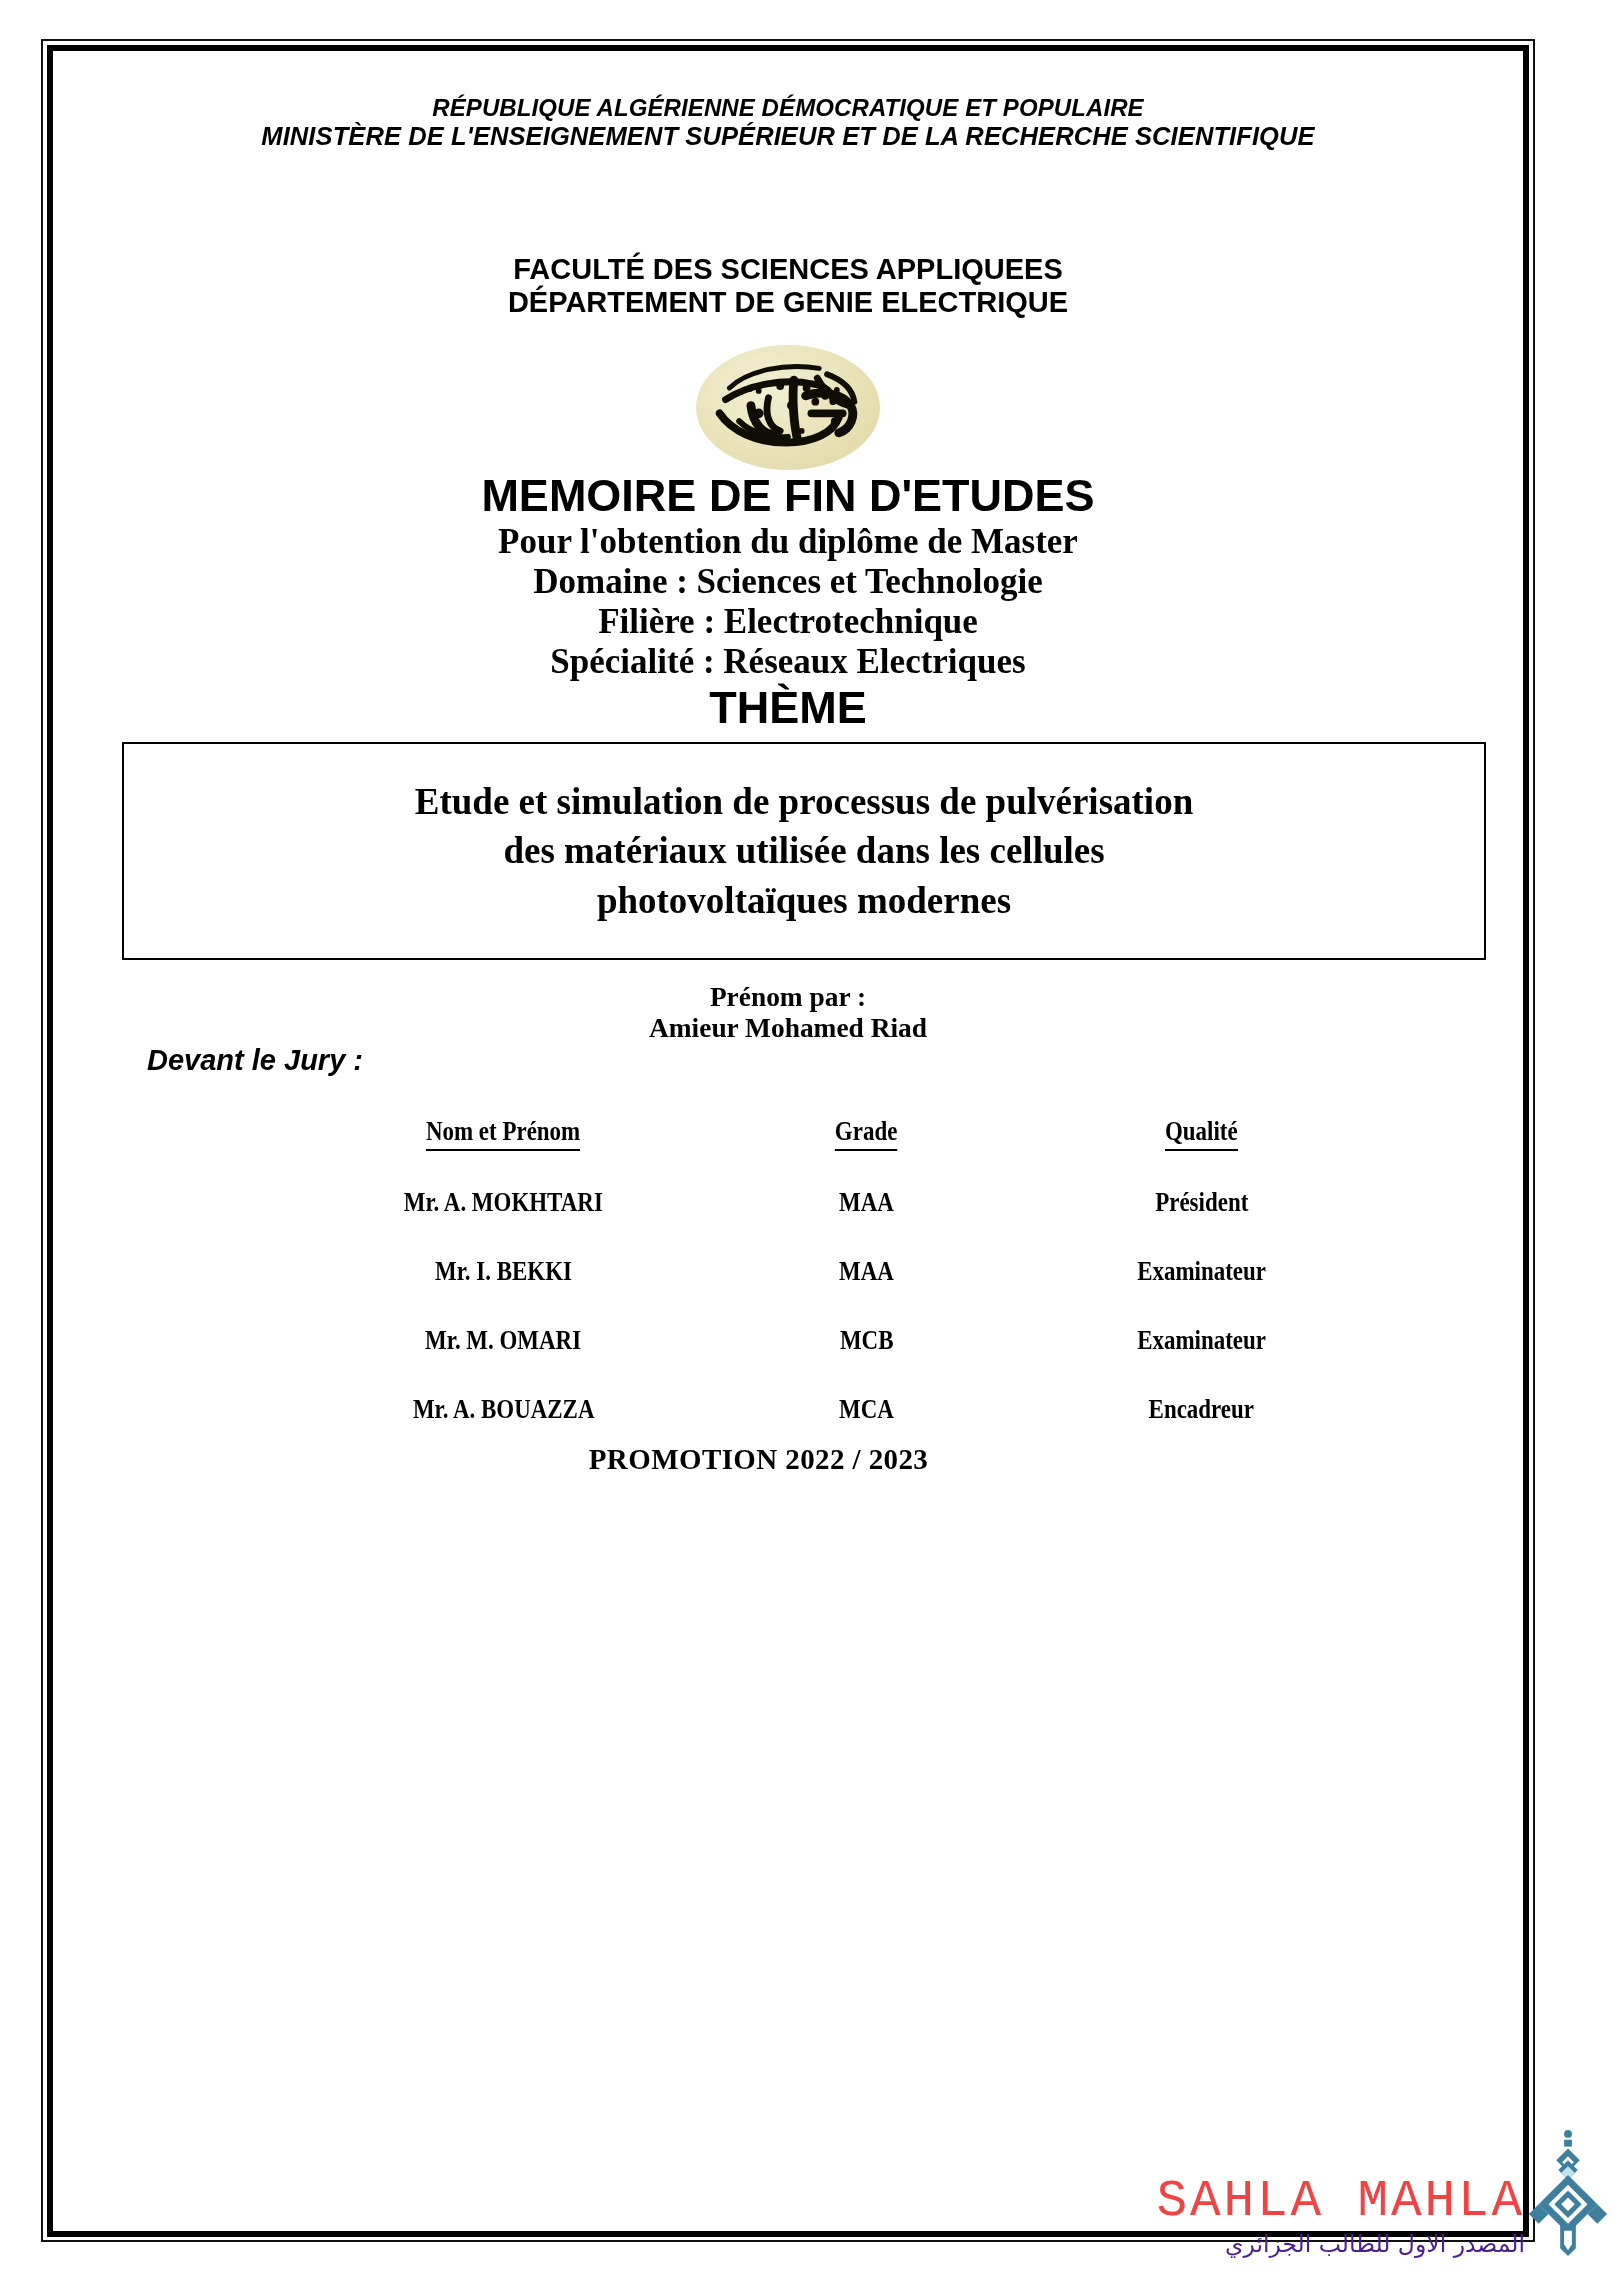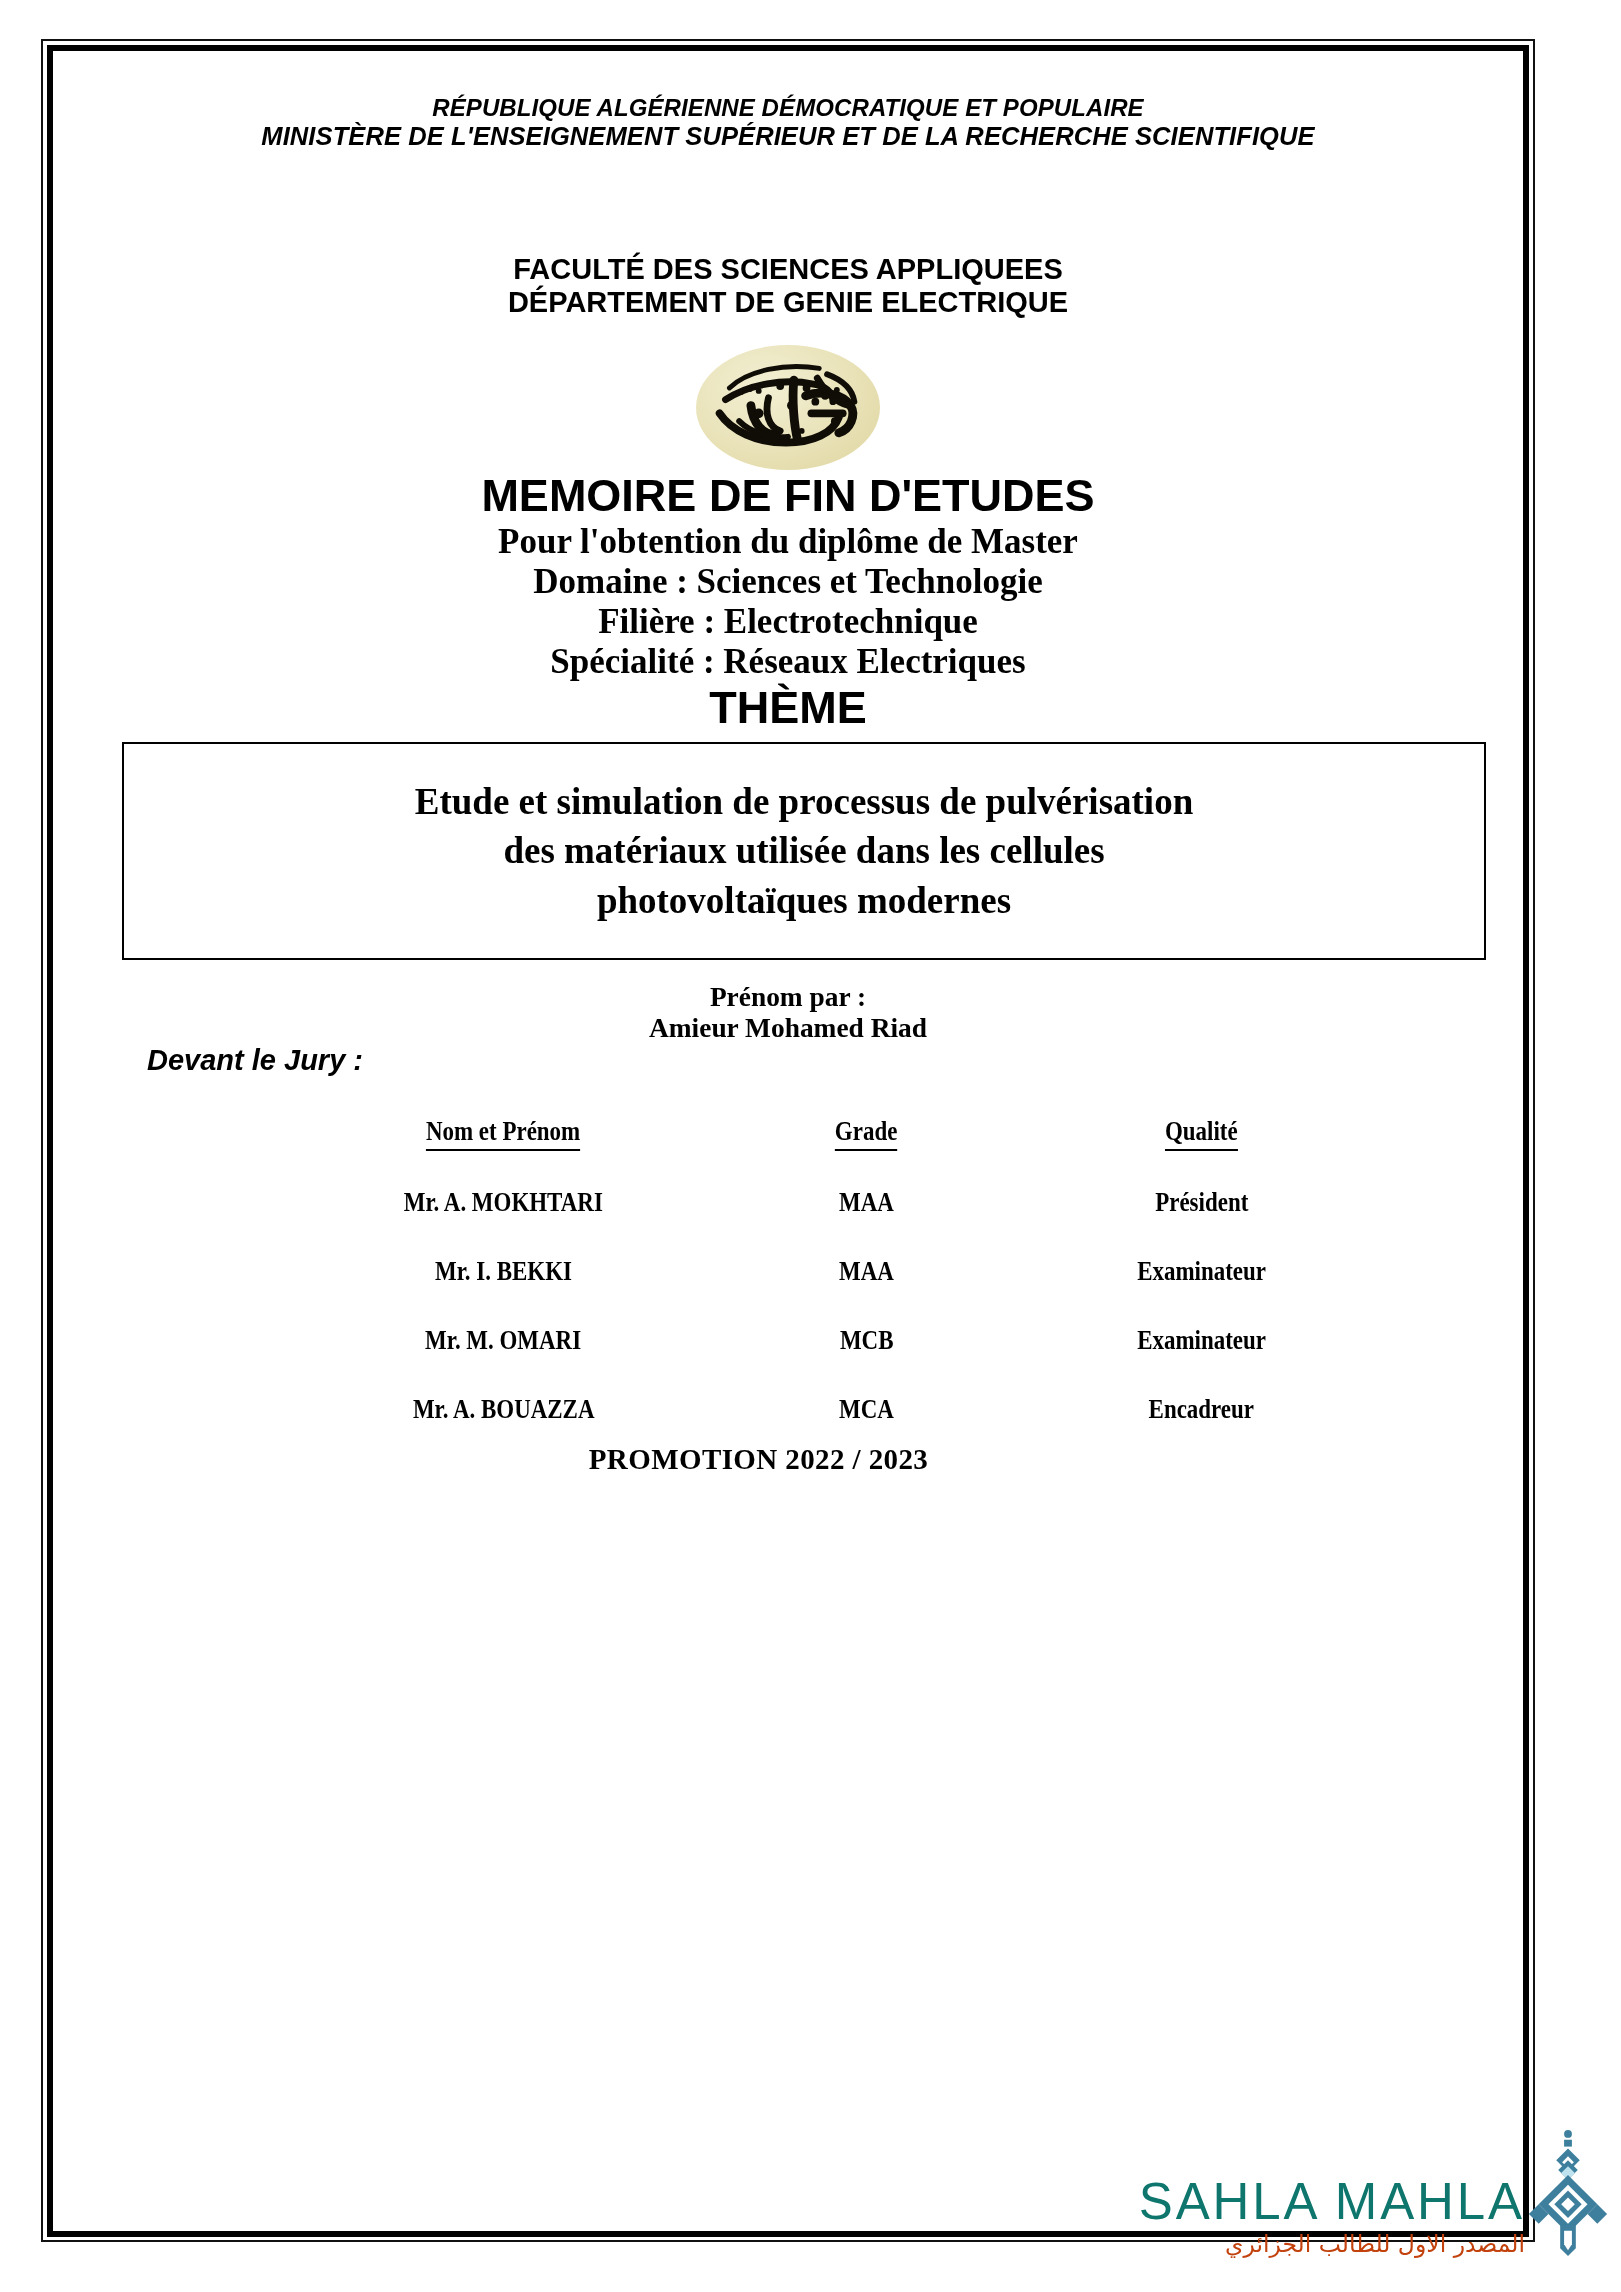--- a/index.html
+++ b/index.html
@@ -208,30 +208,30 @@
     bottom: 37px;
     display: flex;
     align-items: flex-end;
     pointer-events: none;
   }
   #watermark-text-wrap {
     text-align: right;
     line-height: 1;
   }
   #watermark-title {
-    font-family: Liberation Sans, sans-serif;
+    font-family: Liberation Mono, monospace;
     font-size: 51px;
     letter-spacing: 2.9px;
-    color: #0f766e;
+    color: #ef4444;
     white-space: nowrap;
   }
   #watermark-sub {
     font-family: "DejaVu Sans", sans-serif;
     font-size: 23.5px;
-    color: #c2410c;
+    color: #4c1d95;
     direction: rtl;
     margin-top: 5.9px;
     white-space: nowrap;
   }
   #watermark-mark {
     margin-left: -3.9px;
     margin-bottom: -5.9px;
   }
 </style>
 </head>

